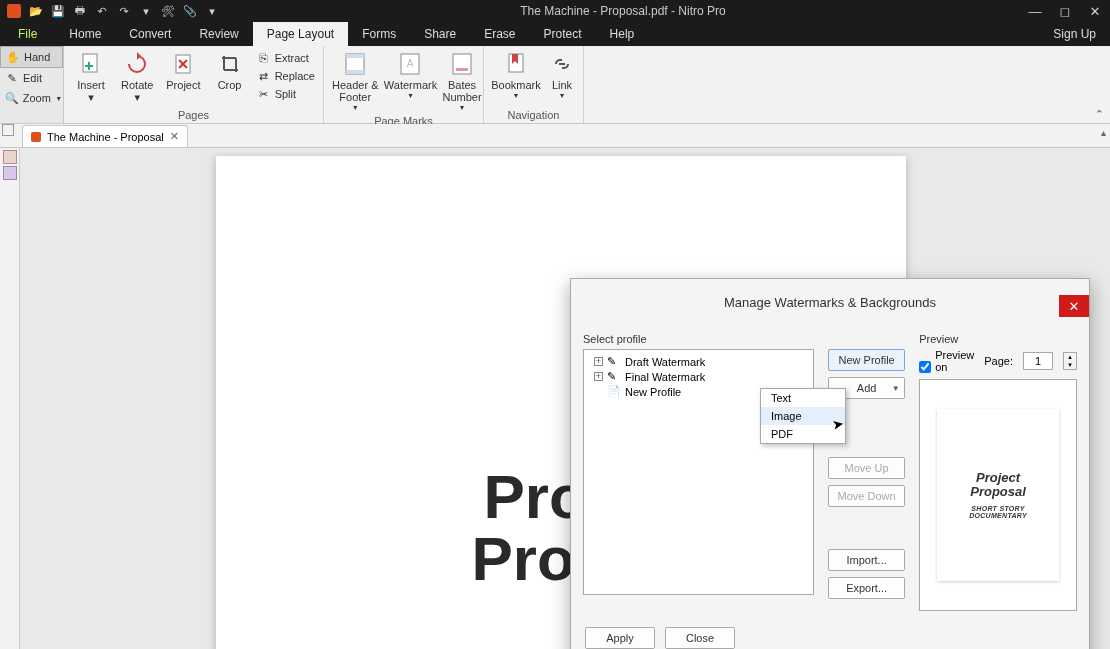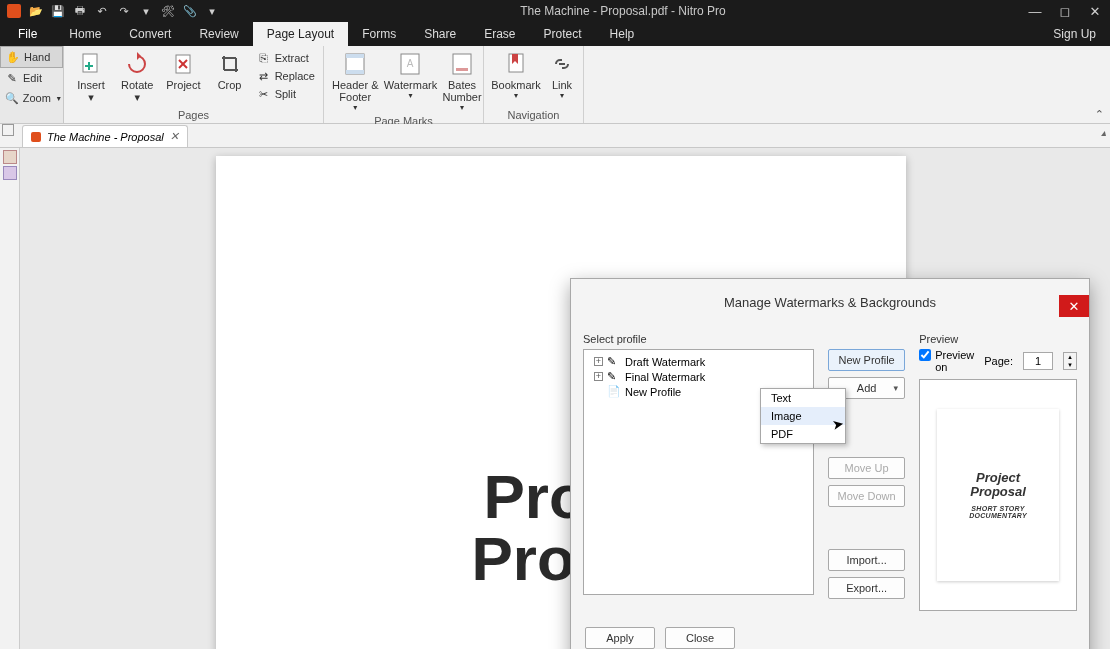--- a/index.html
+++ b/index.html
@@ -9,21 +9,21 @@
 .titlebar { height: 22px; background: #1b1b1b; color: #cfcfcf; display: flex; align-items: center; font-size: 11px; }
 .titlebar .qat { display: flex; gap: 6px; padding: 0 6px; align-items: center; }
 .titlebar .qat-item { width: 16px; height: 16px; display: flex; align-items: center; justify-content: center; color: #cfcfcf; }
 .titlebar .title { flex: 1; text-align: center; font-size: 12px; color: #c8c8c8; }
 .titlebar .win-controls { display: flex; }
 .titlebar .win-btn { width: 30px; height: 22px; display: flex; align-items: center; justify-content: center; color: #cfcfcf; font-size: 13px; }
 .nitro-icon { width: 14px; height: 14px; background: #e04f1c; border-radius: 2px; }
 
 
 .menubar { height: 24px; background: #1b1b1b; display: flex; align-items: stretch; font-size: 12px; color: #ddd; }
-.file-btn { background: #1b1b1b; color: #ffffff; padding: 0 18px; display: flex; align-items: center; }
+.file-btn { background: #1b1b1b; color: #bef264; padding: 0 18px; display: flex; align-items: center; }
 .menu-tab { padding: 0 14px; display: flex; align-items: center; color: #ddd; }
 .menu-tab.active { background: #f2f2f2; color: #222; }
 .signup { margin-left: auto; padding: 0 14px; display: flex; align-items: center; color: #ddd; }
 
 
 .ribbon { height: 78px; background: #f2f2f2; display: flex; border-bottom: 1px solid #c8c8c8; position: relative; }
 .left-tools { width: 64px; background: #e8e8e8; border-right: 1px solid #c8c8c8; display: flex; flex-direction: column; font-size: 11px; }
 .lt-item { display: flex; align-items: center; gap: 4px; padding: 3px 5px; color: #333; }
 .lt-item.sel { background: #d8d8d8; border: 1px solid #a8a8a8; }
 .lt-icon { width: 14px; height: 14px; display: inline-flex; align-items: center; justify-content: center; }
@@ -33,21 +33,21 @@
 .rg-label { text-align: center; font-size: 11px; color: #555; padding: 1px 0 2px; }
 .big-btn { display: flex; flex-direction: column; align-items: center; justify-content: flex-start; width: 44px; padding: 2px 2px; font-size: 11px; color: #333; }
 .big-btn .bicon { width: 28px; height: 28px; display: flex; align-items: center; justify-content: center; margin-bottom: 1px; }
 .big-btn .blabel { text-align: center; line-height: 12px; }
 .small-stack { display: flex; flex-direction: column; gap: 2px; padding-top: 2px; }
 .small-btn { display: flex; align-items: center; gap: 4px; font-size: 11px; color: #333; padding: 1px 2px; }
 .small-btn .sicon { width: 14px; height: 14px; display: inline-flex; align-items: center; justify-content: center; }
 .ribbon-collapse { position: absolute; right: 6px; bottom: 2px; font-size: 11px; color: #555; }
 
 
-.doctab-row { height: 24px; background: #f2f2f2; border-bottom: 1px solid #c8c8c8; display: flex; align-items: flex-end; padding-left: 22px; position: relative; font-style: italic; }
+.doctab-row { height: 24px; background: #f2f2f2; border-bottom: 1px solid #c8c8c8; display: flex; align-items: flex-end; padding-left: 22px; position: relative; }
 .doc-tab { height: 22px; background: #fff; border: 1px solid #c8c8c8; border-bottom: none; border-radius: 3px 3px 0 0; display: flex; align-items: center; padding: 0 8px; font-size: 11px; gap: 6px; }
 .doc-tab .x { color: #666; }
 .ruler-icons { position: absolute; left: 2px; top: 0; display: flex; flex-direction: column; gap: 2px; }
 .ruler-icons div { width: 12px; height: 12px; border: 1px solid #999; }
 .scroll-up { position: absolute; right: 4px; top: 3px; font-size: 10px; color: #666; }
 
 
 .workspace { position: absolute; top: 148px; left: 0; right: 0; bottom: 0; background: #e9e9e9; }
 .left-gutter { position: absolute; left: 0; top: 0; width: 20px; bottom: 0; background: #f2f2f2; border-right: 1px solid #ccc; }
 .left-gutter .gi { width: 14px; height: 14px; margin: 2px auto; border: 1px solid #b88; background: #e7d6c9; }
@@ -331,21 +331,21 @@
       <div style="height:46px"></div>
       <div class="mbtn disabled">Move Up</div>
       <div class="mbtn disabled">Move Down</div>
       <div style="height:30px"></div>
       <div class="mbtn">Import...</div>
       <div class="mbtn">Export...</div>
     </div>
     <div class="col-right">
       <div class="sect-label">Preview</div>
       <div class="preview-row">
-        <label style="display:flex;align-items:flex-start;gap:4px">
+        <label style="display:flex;align-items:flex-end;gap:4px">
             <input type="checkbox" checked="" style="">
             <span>Preview on</span>
           </label>
         <span style="margin-left:auto">Page:</span>
         <input class="page-spin" value="1" style="">
         <span class="spin-btns">
             <span>▴</span>
             <span>▾</span>
           </span>
       </div>

